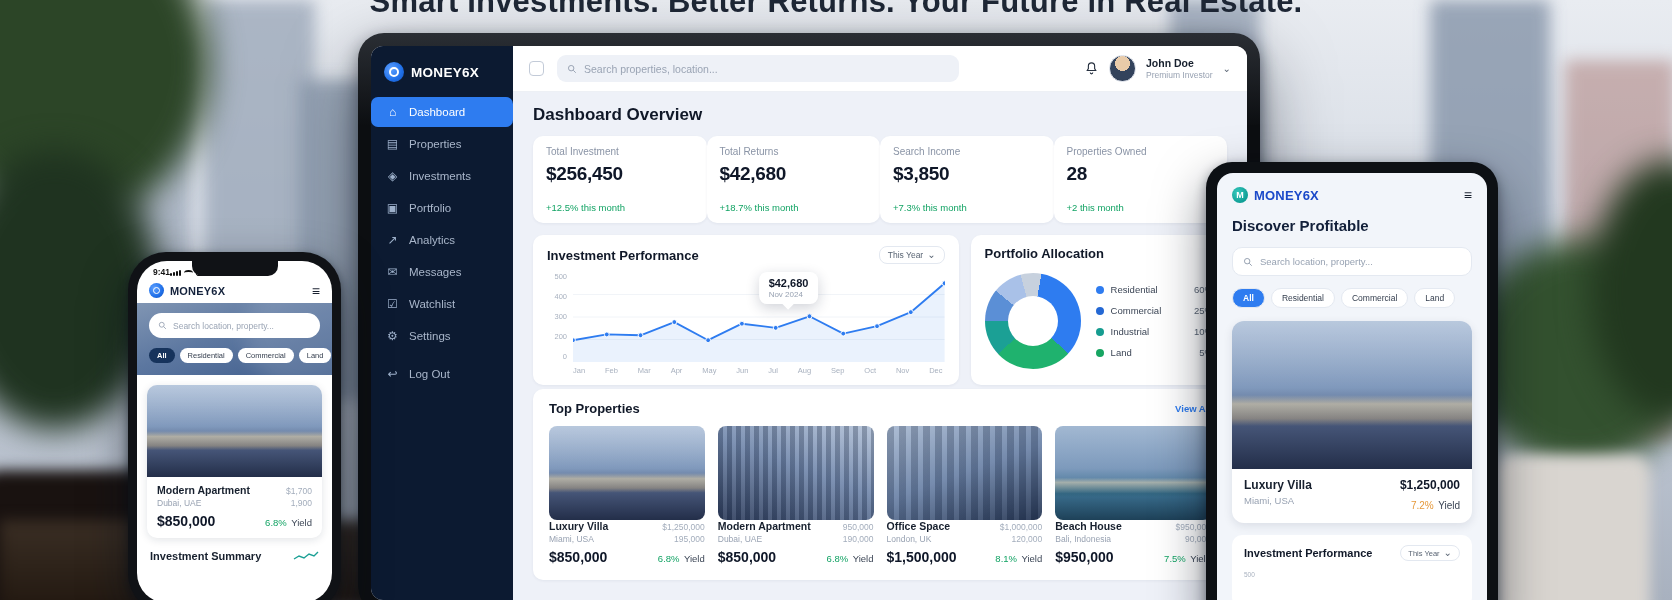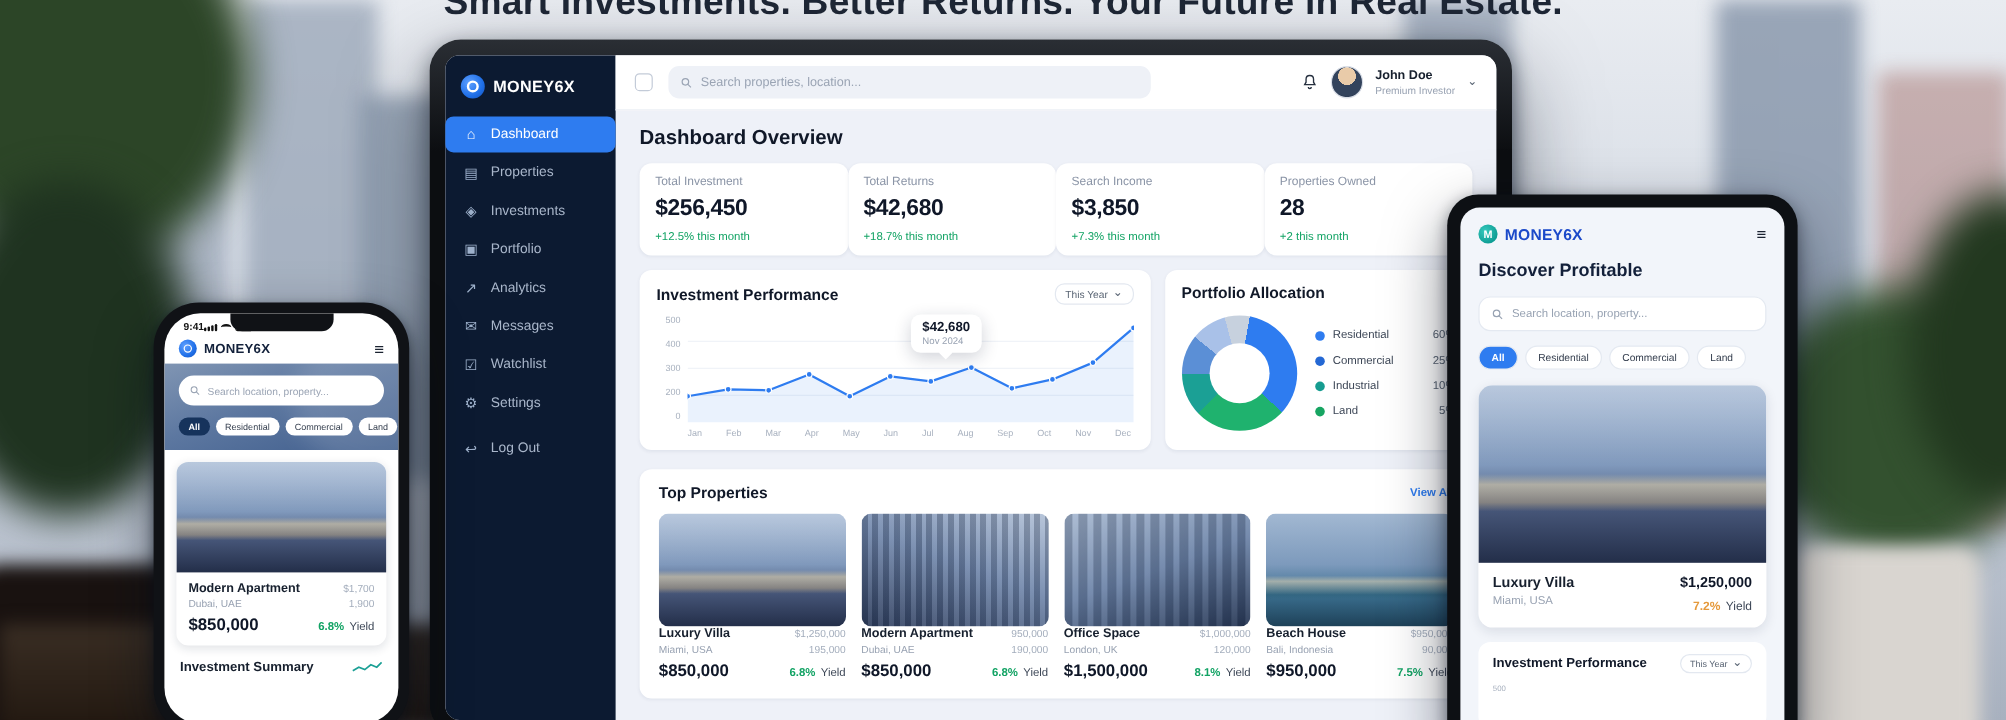--- a/index.html
+++ b/index.html
@@ -53,21 +53,21 @@
   .user-name{font-size:10.5px;font-weight:700;color:#17202e;line-height:1.2;}
   .user-role{font-size:8.5px;color:#98a2b2;line-height:1.2;}
 
   .content{padding:13px 20px 0;}
   .ov-title{font-size:17px;font-weight:700;color:#101828;margin:0 0 11px;}
   .stats{display:grid;grid-template-columns:repeat(4,1fr);}
   .panel{background:#fff;border-radius:10px;box-shadow:0 1px 3px rgba(20,30,60,.06);}
   .stat-card{padding:10px 13px;}
   .stat-label{font-size:10px;color:#8a94a6;margin-bottom:6px;}
   .stat-value{font-size:19px;font-weight:700;color:#0f1728;letter-spacing:-.3px;}
-  .stat-delta{font-size:9.5px;color:#12a364;margin-top:7px;}
+  .stat-delta{font-size:9.5px;color:#12a364;margin-top:17px;}
 
   .charts-row{display:grid;grid-template-columns:1.66fr 1fr;gap:12px;margin-top:12px;}
   .perf{padding:11px 14px 8px;}
   .panel-head{display:flex;align-items:center;justify-content:space-between;}
   .panel-title{font-size:13px;font-weight:700;color:#101828;margin:0;}
   .range-pill{display:flex;align-items:center;gap:4px;border:1px solid #e3e8f0;background:#fff;
     border-radius:8px;padding:3px 8px;font-size:8.5px;color:#5a6574;cursor:pointer;}
   .chart-wrap{display:flex;gap:6px;margin-top:8px;height:90px;}
   .yaxis{display:flex;flex-direction:column;justify-content:space-between;width:20px;flex:none;
     font-size:7.5px;color:#a8b1bf;text-align:right;padding-bottom:1px;}
@@ -83,30 +83,30 @@
 
   .alloc{padding:11px 14px;}
   .alloc-body{display:flex;align-items:center;gap:15px;margin-top:12px;}
   .donut{width:96px;height:96px;border-radius:50%;position:relative;flex:none;}
   .donut::after{content:'';position:absolute;inset:23px;background:#fff;border-radius:50%;}
   .legend{flex:1;display:flex;flex-direction:column;gap:10px;}
   .lg-row{display:flex;align-items:center;font-size:9.5px;color:#3c4656;}
   .lg-dot{width:8px;height:8px;border-radius:50%;margin-right:7px;flex:none;}
   .lg-pct{margin-left:auto;color:#5a6574;}
 
-  .props{margin-top:16px;padding:12px 16px 14px;}
+  .props{margin-top:4px;padding:12px 16px 14px;}
   .view-all{font-size:9.5px;color:#2e7cf0;font-weight:700;cursor:pointer;text-decoration:none;}
   .prop-grid{display:grid;grid-template-columns:repeat(4,1fr);gap:13px;margin-top:10px;}
   .prop-img{height:94px;border-radius:8px;}
   .pi-row{display:flex;justify-content:space-between;align-items:baseline;}
   .pi-name{font-size:10.5px;font-weight:700;color:#17202e;}
   .pi-alt{font-size:8.5px;color:#a3adbc;}
   .pi-loc{font-size:8.5px;color:#98a2b2;}
   .pi-price{font-size:14px;font-weight:700;color:#0f1728;}
-  .yield-pct{font-weight:700;font-size:9.5px;color:#12a364;}
+  .yield-pct{font-weight:400;font-size:9.5px;color:#12a364;}
   .yield-word{font-size:9.5px;color:#3c4656;}
   .mt2{margin-top:2px;} .mt4{margin-top:4px;}
 
   .img-villa{background:
     linear-gradient(180deg,rgba(255,255,255,.18),rgba(255,255,255,0) 45%),
     linear-gradient(180deg,transparent 50%,rgba(235,215,170,.55) 56%,rgba(200,175,130,.45) 66%,rgba(30,40,60,0) 71%),
     linear-gradient(180deg,#a9bcd6 0%,#8099bc 45%,#49597c 68%,#232e49 100%);}
   .img-tower{background:
     repeating-linear-gradient(90deg,rgba(15,25,45,.25) 0 5px,rgba(255,255,255,.08) 5px 9px),
     linear-gradient(200deg,#b3c2d8 0%,#7389ad 45%,#2e3d5c 100%);}

